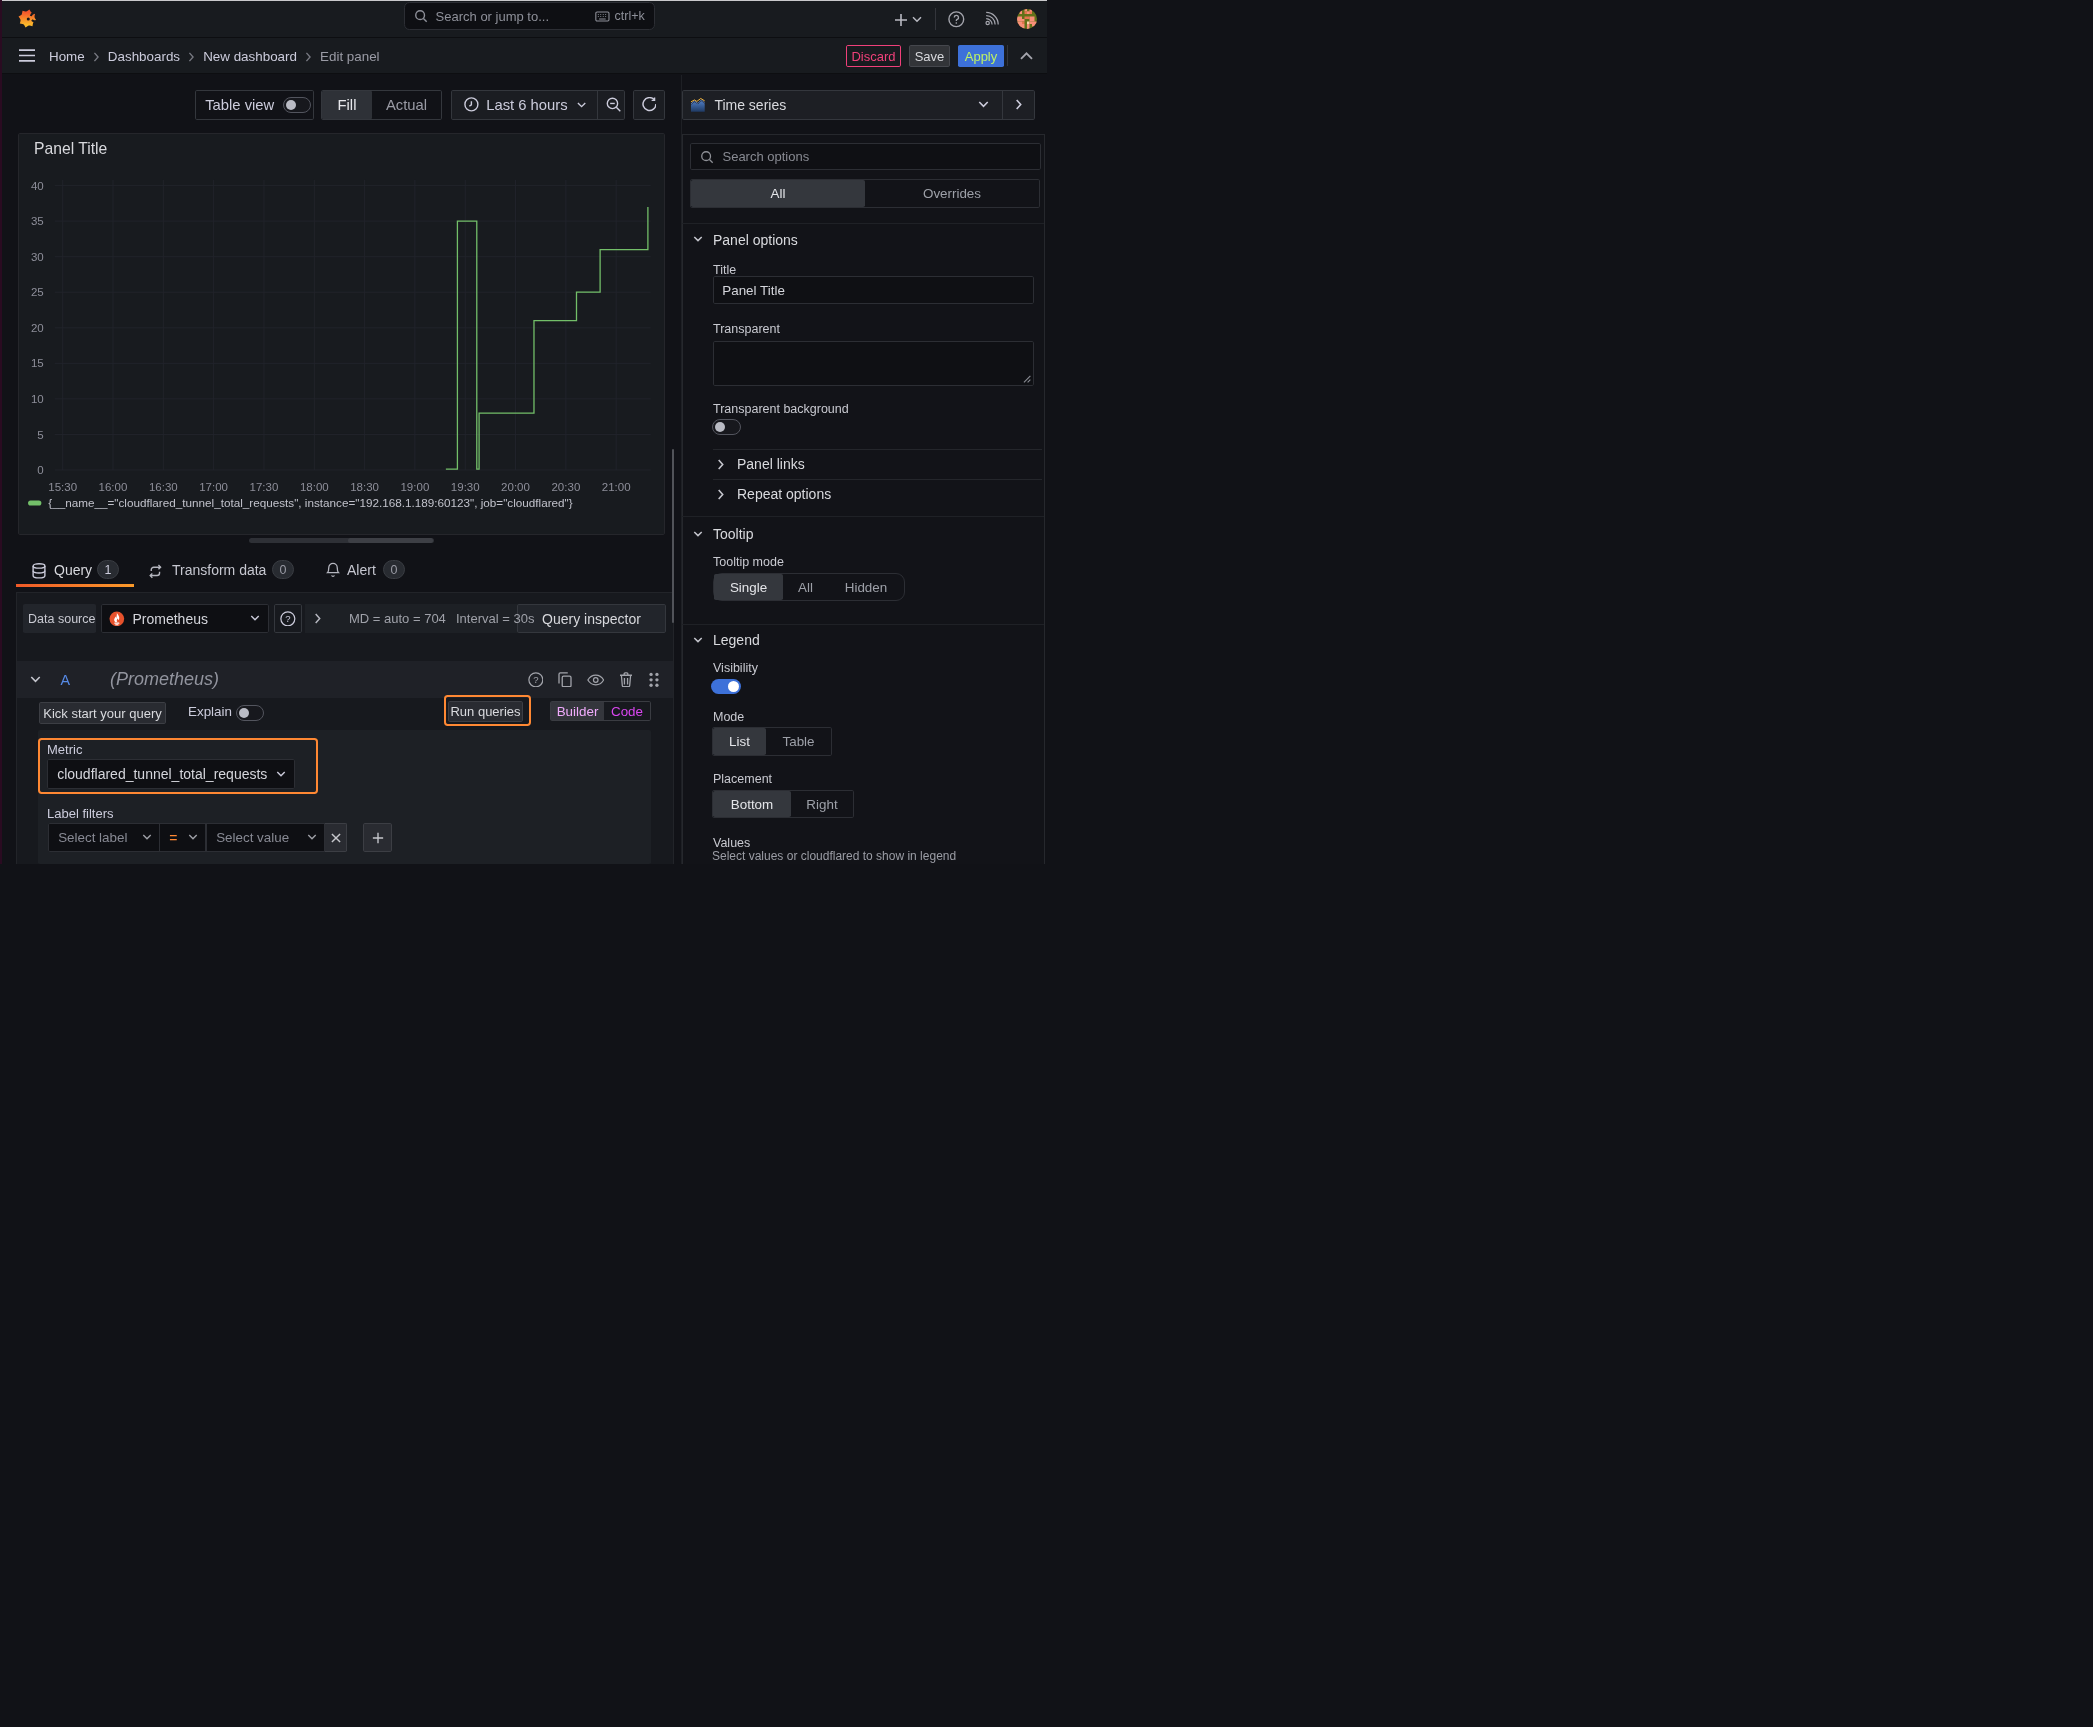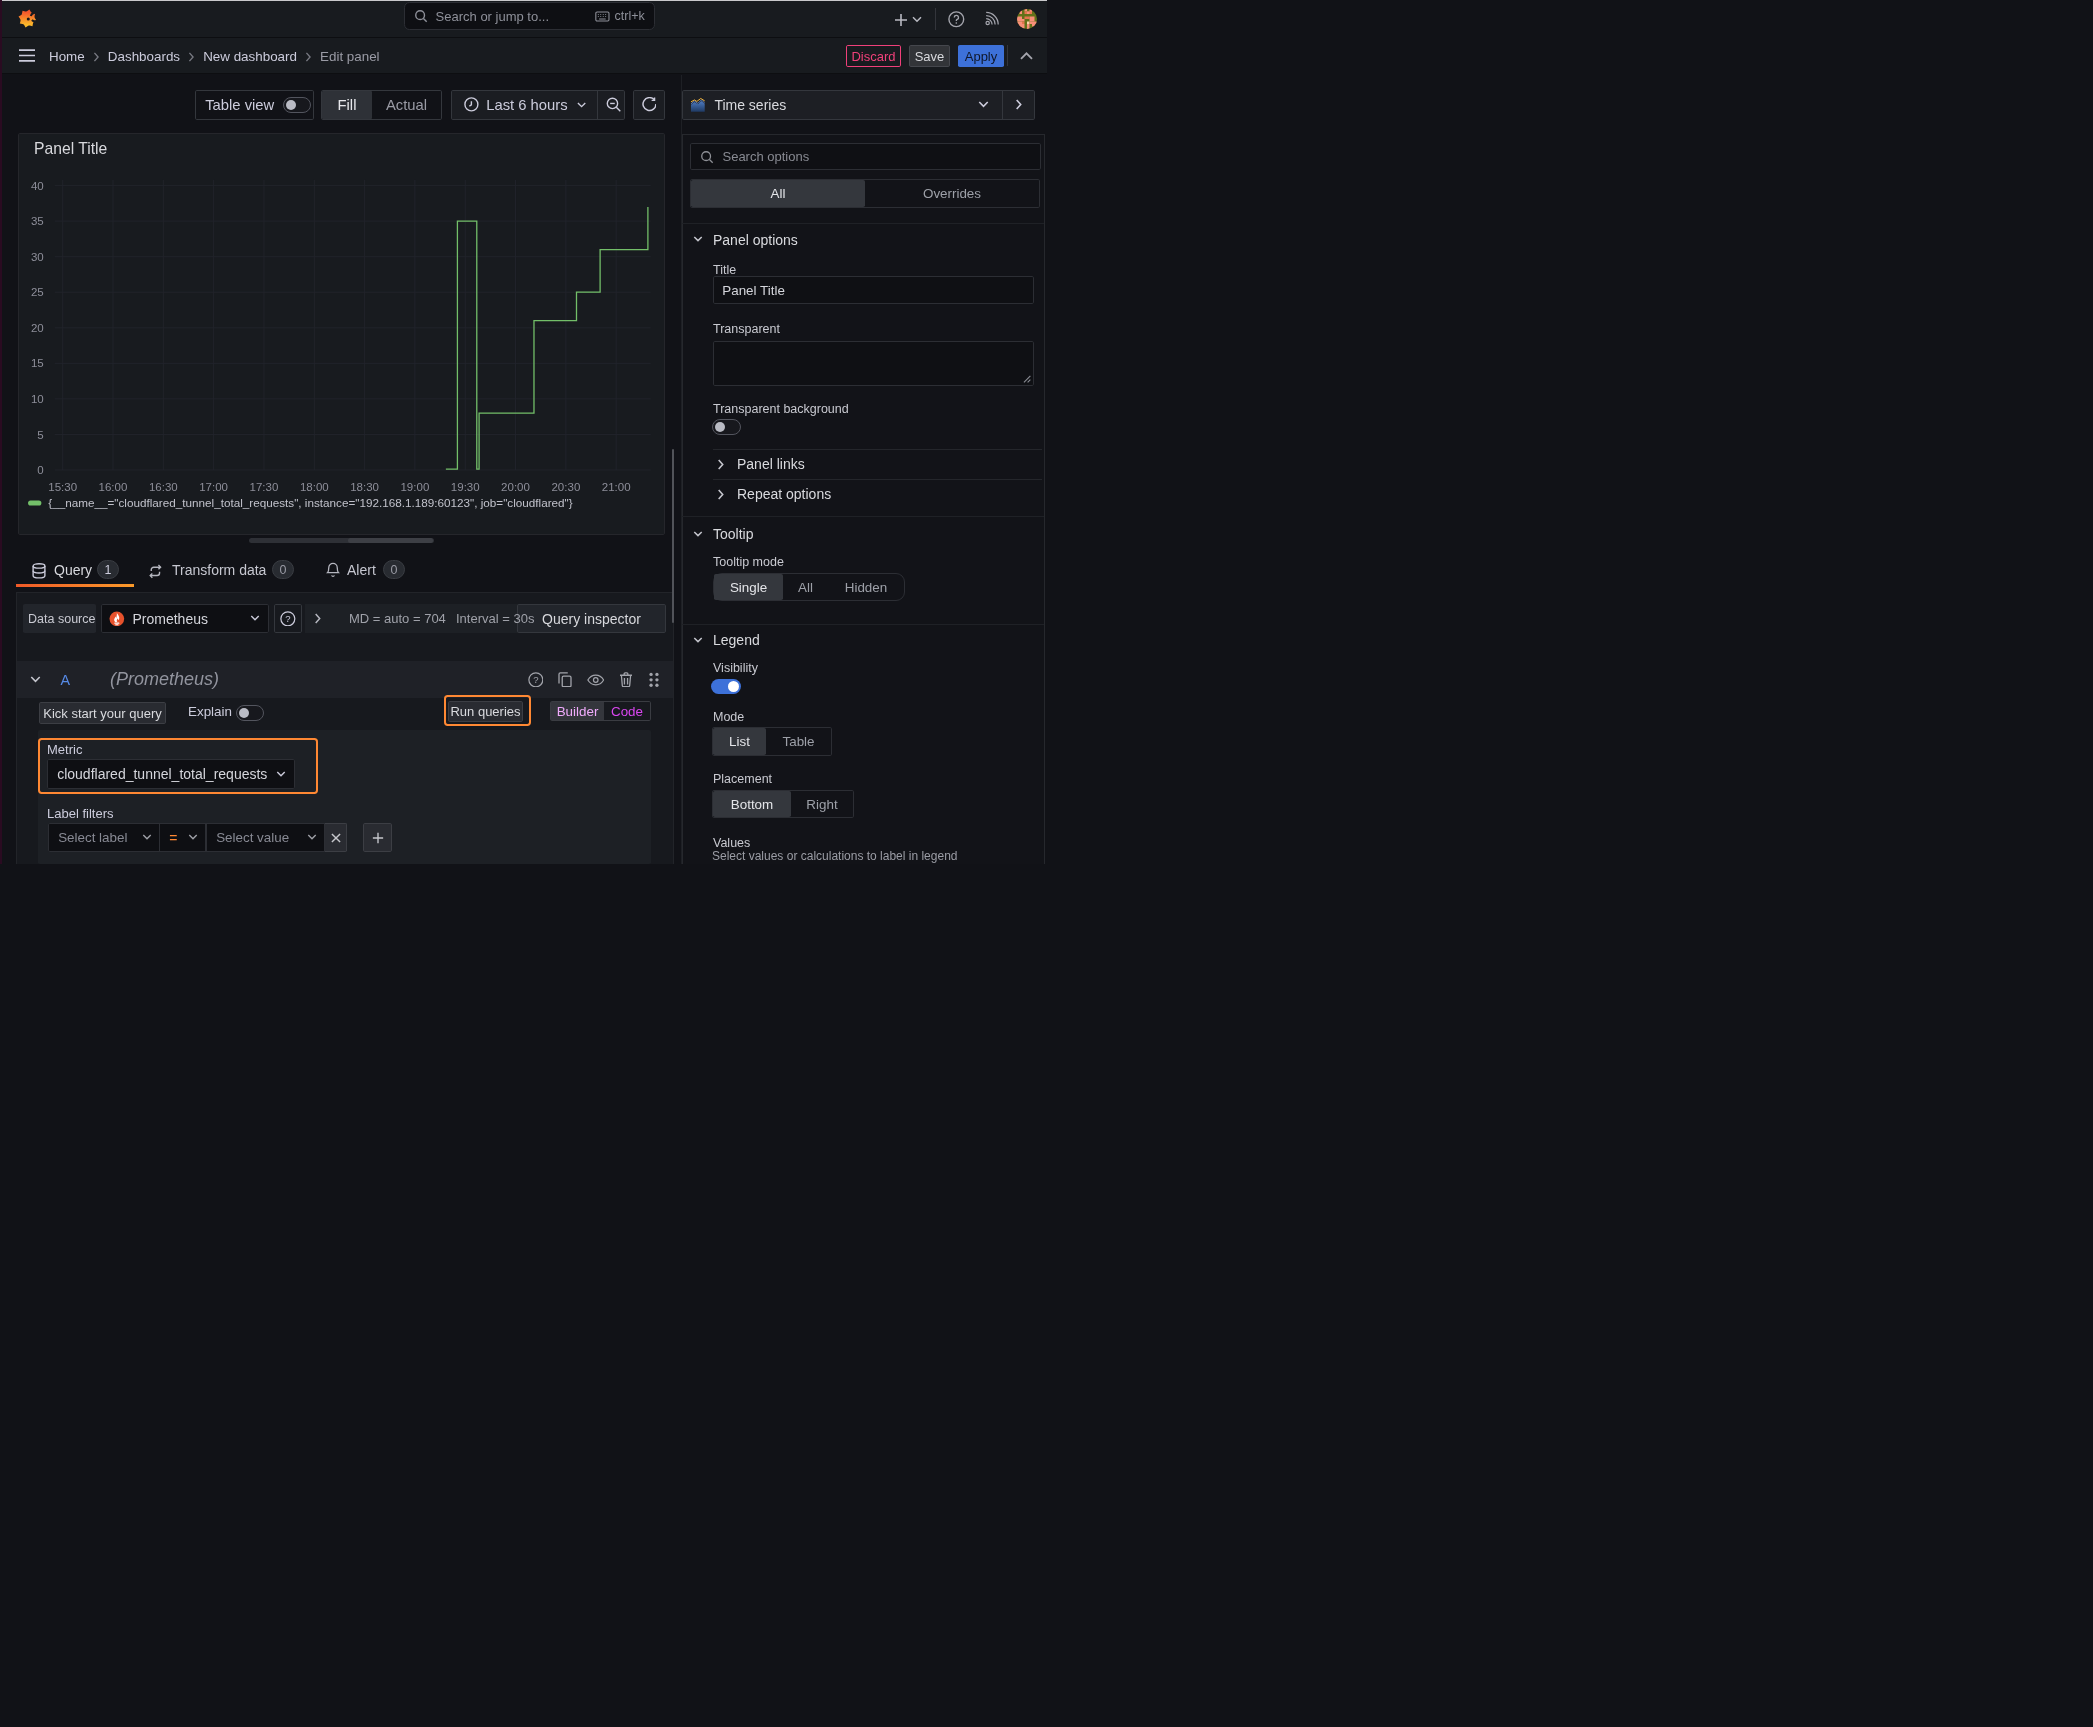--- a/index.html
+++ b/index.html
@@ -108,21 +108,21 @@
         <path d="M1.5 1l4 4.5-4 4.5"></path>
       </svg>
     <span>New dashboard</span>
     <svg style="margin:0 8.3px" width="6.5" height="10" viewBox="0 0 7 11" fill="none" stroke="#787a82" stroke-width="1.5">
         <path d="M1.5 1l4 4.5-4 4.5"></path>
       </svg>
     <span style="color:#9a9ba5">Edit panel</span>
   </div>
   <div class="abs" style="left:846px;top:45px;width:55px;height:22px;border:0.9px solid #f0407a;border-radius:1.8px;color:#f0407a;font-size:13px;display:flex;align-items:center;justify-content:center">Discard</div>
   <div class="abs" style="left:909px;top:45px;width:41px;height:22px;background:#323438;border:0.9px solid #45474d;border-radius:1.8px;color:#d8d9dd;font-size:13px;display:flex;align-items:center;justify-content:center">Save</div>
-  <div class="abs" style="left:958px;top:45px;width:46px;height:22px;background:#3d71d9;border-radius:1.8px;color:#0f172a;font-size:13px;display:flex;align-items:center;justify-content:center">Apply</div>
+  <div class="abs" style="left:958px;top:45px;width:46px;height:22px;background:#3d71d9;border-radius:1.8px;color:#bef264;font-size:13px;display:flex;align-items:center;justify-content:center">Apply</div>
   <div class="abs" style="left:1007px;top:45px;width:0.9px;height:21px;background:#33353b"></div>
   <svg class="abs" style="left:1020px;top:51px" width="13" height="9.2" viewBox="0 0 14 10" fill="none" stroke="#a4a5ad" stroke-width="2">
       <path d="M1 8.5l6-6 6 6"></path>
     </svg>
 
   <div class="abs" style="left:195px;top:90px;width:119px;height:29.5px;border:0.9px solid #34373d;border-radius:1.8px;display:flex;align-items:center">
     <span style="margin-left:9.2px;font-size:14.8px;color:#ccccdc">Table view</span>
     <span class="toggle" style="margin-left:8.3px;width:28px;height:15.7px">
         <span class="kn" style="left:2.3px;width:10px;height:10px"></span>
       </span>
@@ -424,17 +424,17 @@
   <div class="abs" style="left:712px;top:727px;width:120px;height:29px;border:0.9px solid #2c2e34;border-radius:1.8px;display:flex">
     <div style="width:53px;background:#34373d;border-radius:1.8px;display:flex;align-items:center;justify-content:center;font-size:13.4px;color:#e4e5e9;font-weight:500">List</div>
     <div style="flex:1;display:flex;align-items:center;justify-content:center;font-size:13.4px;color:#9da0a8">Table</div>
   </div>
   <div class="abs" style="left:713px;top:772px;font-size:12.5px;color:#c9cad1">Placement</div>
   <div class="abs" style="left:712px;top:790px;width:142px;height:28px;border:0.9px solid #2c2e34;border-radius:1.8px;display:flex">
     <div style="width:78px;background:#34373d;border-radius:1.8px;display:flex;align-items:center;justify-content:center;font-size:13.4px;color:#e4e5e9;font-weight:500">Bottom</div>
     <div style="flex:1;display:flex;align-items:center;justify-content:center;font-size:13.4px;color:#9da0a8">Right</div>
   </div>
   <div class="abs" style="left:713px;top:836px;font-size:12.5px;color:#c9cad1">Values</div>
-  <div class="abs" style="left:712px;top:849px;font-size:12px;color:#9b9da5">Select values or calculations to label in legend</div>
+  <div class="abs" style="left:712px;top:849px;font-size:12px;color:#9b9da5">Select values or cloudflared to show in legend</div>
 
   <div class="abs" style="left:672px;top:449px;width:2.3px;height:174px;background:#515359;border-radius:1.8px;z-index:40"></div>
 </div>
 
 
 </body></html>

